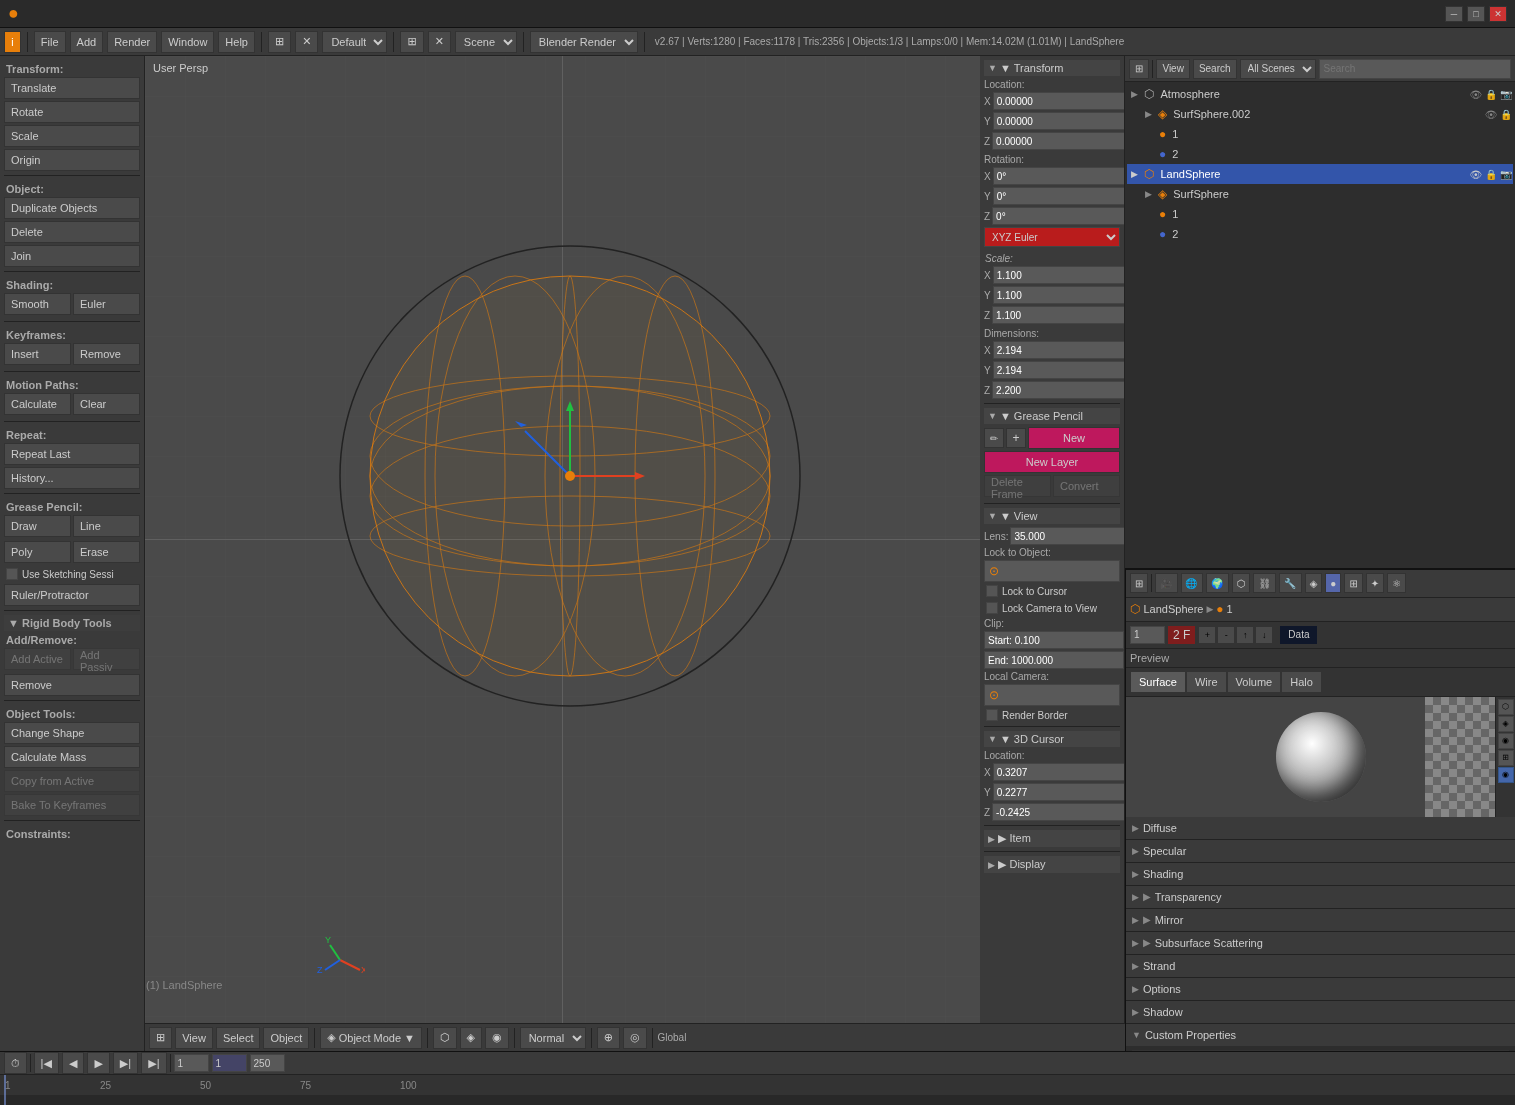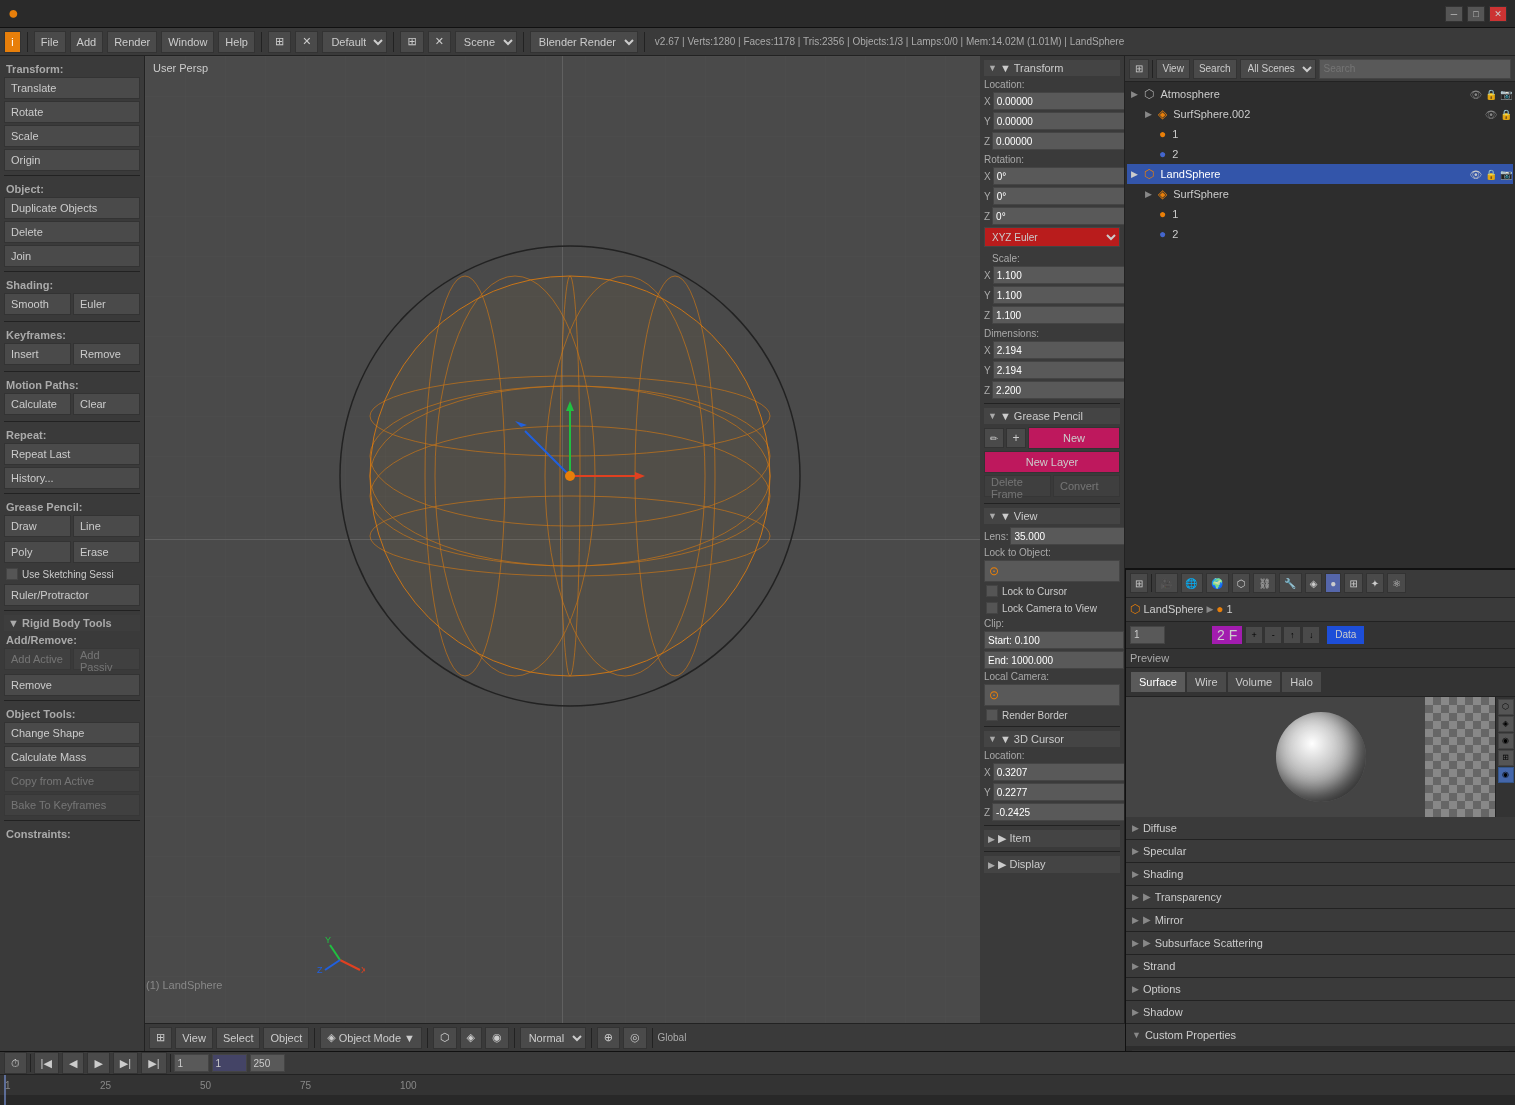--- a/index.html
+++ b/index.html
@@ -592,21 +592,21 @@
           </div>
           <div class="transform-row">
             <span class="transform-label">Z</span>
             <input class="transform-input" value="0°" style="">
 
           </div>
           <select class="dropdown-select">
             <option>XYZ Euler</option>
           </select>
 
-          <div style="font-size:10px;color:#aaa;margin:4px 8px 2px;">Scale:</div>
+          <div style="font-size:10px;color:#aaa;margin:4px 1px 2px;font-style:italic;">Scale:</div>
           <div class="transform-row">
             <span class="transform-label">X</span>
             <input class="transform-input" value="1.100" style="">
 
           </div>
           <div class="transform-row">
             <span class="transform-label">Y</span>
             <input class="transform-input" value="1.100" style="">
 
           </div>
@@ -842,28 +842,28 @@
         <div style="height:24px;background:#3a3a3a;border-bottom:1px solid #222;display:flex;align-items:center;padding:0 4px;gap:3px;">
           <span style="color:#e87f0a;font-size:12px;">⬡</span>
           <span style="font-size:11px;color:#ccc;">LandSphere</span>
           <span style="color:#888;font-size:9px;">▶</span>
           <span style="color:#e87f0a;font-size:12px;">●</span>
           <span style="font-size:11px;color:#ccc;">1</span>
         </div>
 
         <div style="display:flex;align-items:center;gap:2px;padding:3px 4px;background:#333;border-bottom:1px solid #222;">
           <input class="mini-input" value="1" style="width: 35px;">
-          <button style="height:20px;background:#a21caf;border:1px solid #333;color:#ccc;font-size:14px;padding:0 5px;cursor:pointer;margin-left:44px;">2 F</button>
+          <button style="height:20px;background:#7f1d1d;border:1px solid #333;color:#ccc;font-size:12px;padding:0 5px;cursor:pointer;">2 F</button>
           <div style="display:flex;gap:1px;">
             <button style="width:18px;height:18px;background:#4a4a4a;border:1px solid #333;font-size:9px;">+</button>
             <button style="width:18px;height:18px;background:#4a4a4a;border:1px solid #333;font-size:9px;">-</button>
             <button style="width:18px;height:18px;background:#4a4a4a;border:1px solid #333;font-size:9px;">↑</button>
             <button style="width:18px;height:18px;background:#4a4a4a;border:1px solid #333;font-size:9px;">↓</button>
           </div>
-          <button style="height:20px;background:#1d4ed8;border:1px solid #333;color:#ccc;font-size:10px;padding:0 8px;cursor:pointer;margin-left:4px;">Data</button>
+          <button style="height:20px;background:#0f172a;border:1px solid #333;color:#ccc;font-size:10px;padding:0 8px;cursor:pointer;margin-left:4px;">Data</button>
         </div>
 
         <div style="padding:3px 4px;background:#333;border-bottom:1px solid #222;font-size:11px;color:#aaa;">Preview</div>
 
         <div style="display:flex;align-items:center;gap:0;padding:3px 4px;background:#333;border-bottom:1px solid #222;">
           <button class="prop-tab active">Surface</button>
           <button class="prop-tab">Wire</button>
           <button class="prop-tab">Volume</button>
           <button class="prop-tab">Halo</button>
         </div>

